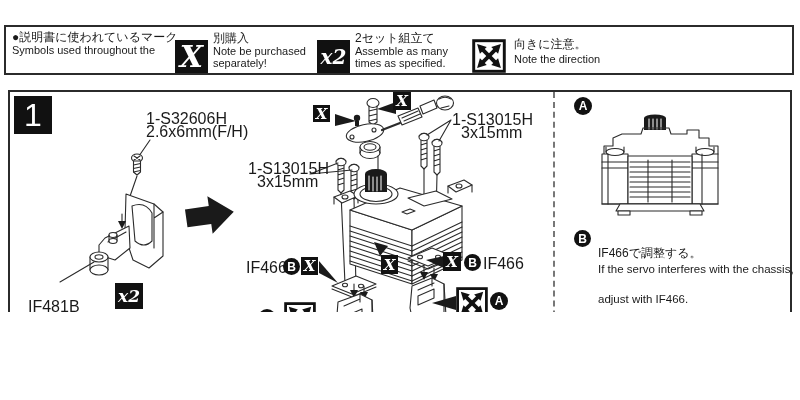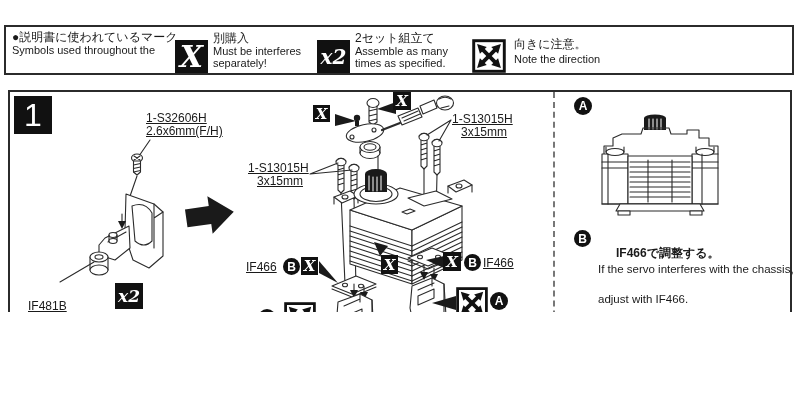--- a/index.html
+++ b/index.html
@@ -6,21 +6,21 @@
   .page{position:relative;width:800px;height:312px;background:#fff;overflow:hidden;
         font-family:"Liberation Sans","DejaVu Sans",sans-serif;color:#1a1a1a;}
   .abs{position:absolute;}
   
   .legend-box{left:4px;top:25px;width:790px;height:50px;border:2px solid #2b2b2b;box-sizing:border-box;background:#fff;}
   .main-box{left:8px;top:90px;width:784px;height:288px;border:2px solid #2b2b2b;box-sizing:border-box;background:#fff;}
   .divider{left:553px;top:92px;height:284px;width:0;border-left:2px dashed #777;}
   
   .jp{font-size:12px;line-height:13px;white-space:nowrap;}
   .en{font-size:11px;line-height:12px;white-space:nowrap;}
-  .plabel{font-size:12px;line-height:13px;white-space:nowrap;text-decoration:underline;}
+  .plabel{font-size:16px;line-height:13px;white-space:nowrap;}
   .indent{padding-left:9px;}
   
   .blackbox{background:#111;color:#fff;display:flex;align-items:center;justify-content:center;
             font-family:"DejaVu Serif",serif;font-style:italic;font-weight:bold;}
   .stepnum{background:#111;color:#fff;display:flex;align-items:center;justify-content:center;
            font-family:"Liberation Sans",sans-serif;font-size:32px;}
   .circ{background:#111;color:#fff;border-radius:50%;display:flex;align-items:center;justify-content:center;
         font-weight:bold;font-size:12px;font-family:"Liberation Sans",sans-serif;}
   svg{display:block;}
   .art{stroke:#2b2b2b;fill:none;stroke-width:1.1;stroke-linecap:round;stroke-linejoin:round;}
@@ -35,21 +35,21 @@
 
   <div class="abs legend-box">
     <div class="abs" style="left:6px;top:4px;">
       <div class="jp">●説明書に使われているマーク</div>
       <div class="en">Symbols used throughout the</div>
     </div>
 
     <div class="abs blackbox" style="left:169px;top:13px;width:33px;height:33px;font-size:30px;">X</div>
     <div class="abs" style="left:207px;top:5px;">
       <div class="jp">別購入</div>
-      <div class="en">Must be interferes</div>
+      <div class="en">Note be purchased</div>
       <div class="en">separately!</div>
     </div>
 
     <div class="abs blackbox" style="left:311px;top:13px;width:33px;height:33px;font-size:20px;">x2</div>
     <div class="abs" style="left:349px;top:5px;">
       <div class="jp">2セット組立て</div>
       <div class="en">Assemble as many</div>
       <div class="en">times as specified.</div>
     </div>
 
@@ -290,17 +290,17 @@
           <polygon points="25.5,4.5 23,13 17,7"></polygon>
       <polygon points="4.5,25.5 7,17 13,23"></polygon>
           <polygon points="25.5,25.5 17,23 23,17"></polygon>
         </g>
     </svg>
   </div>
   <div class="abs circ" style="left:490px;top:292px;width:18px;height:18px;">A</div>
 
   <div class="abs circ" style="left:574px;top:97px;width:18px;height:18px;">A</div>
   <div class="abs circ" style="left:574px;top:230px;width:17px;height:17px;">B</div>
-  <div class="abs jp" style="left:616px;top:247px;font-weight:bold;">IF466で調整する。</div>
+  <div class="abs jp" style="left:598px;top:247px;">IF466で調整する。</div>
   <div class="abs en" style="left:598px;top:263px;font-size:11.5px;text-align:right;">If the servo interferes with the chassis,</div>
   <div class="abs en" style="left:598px;top:277px;font-size:11.5px;margin-top:16px;">adjust with IF466.</div>
 
 </div>
 
 </body></html>

